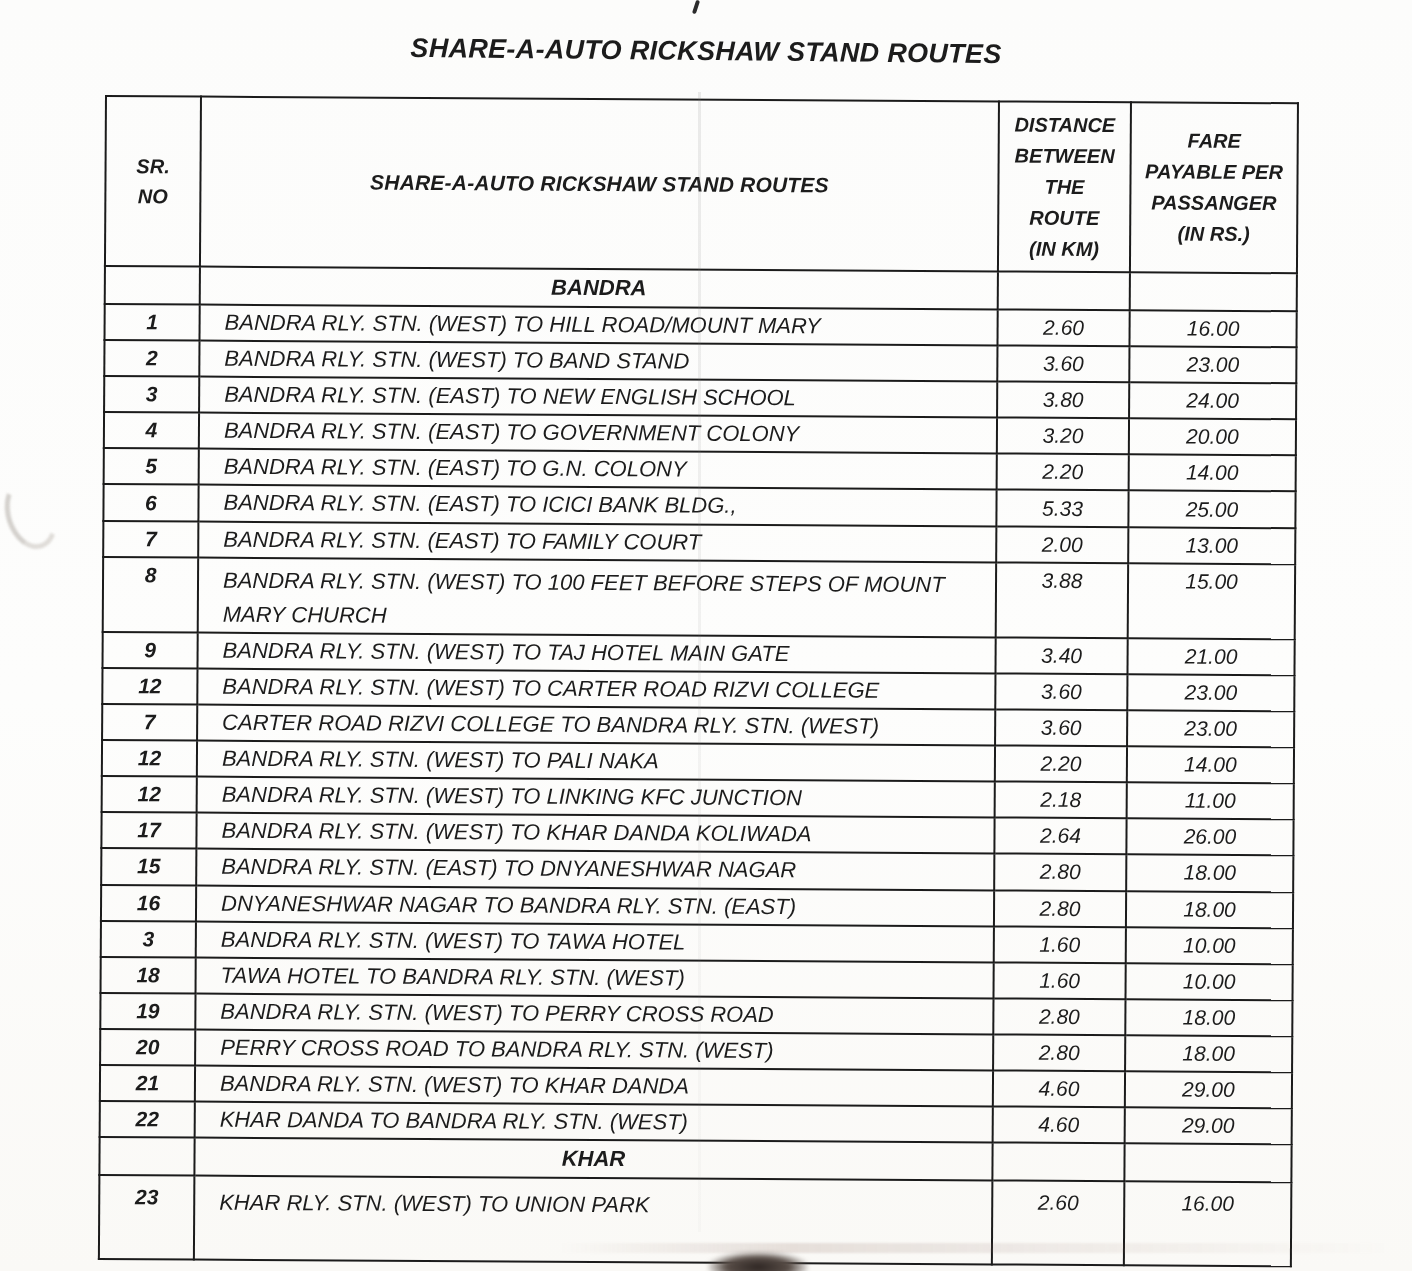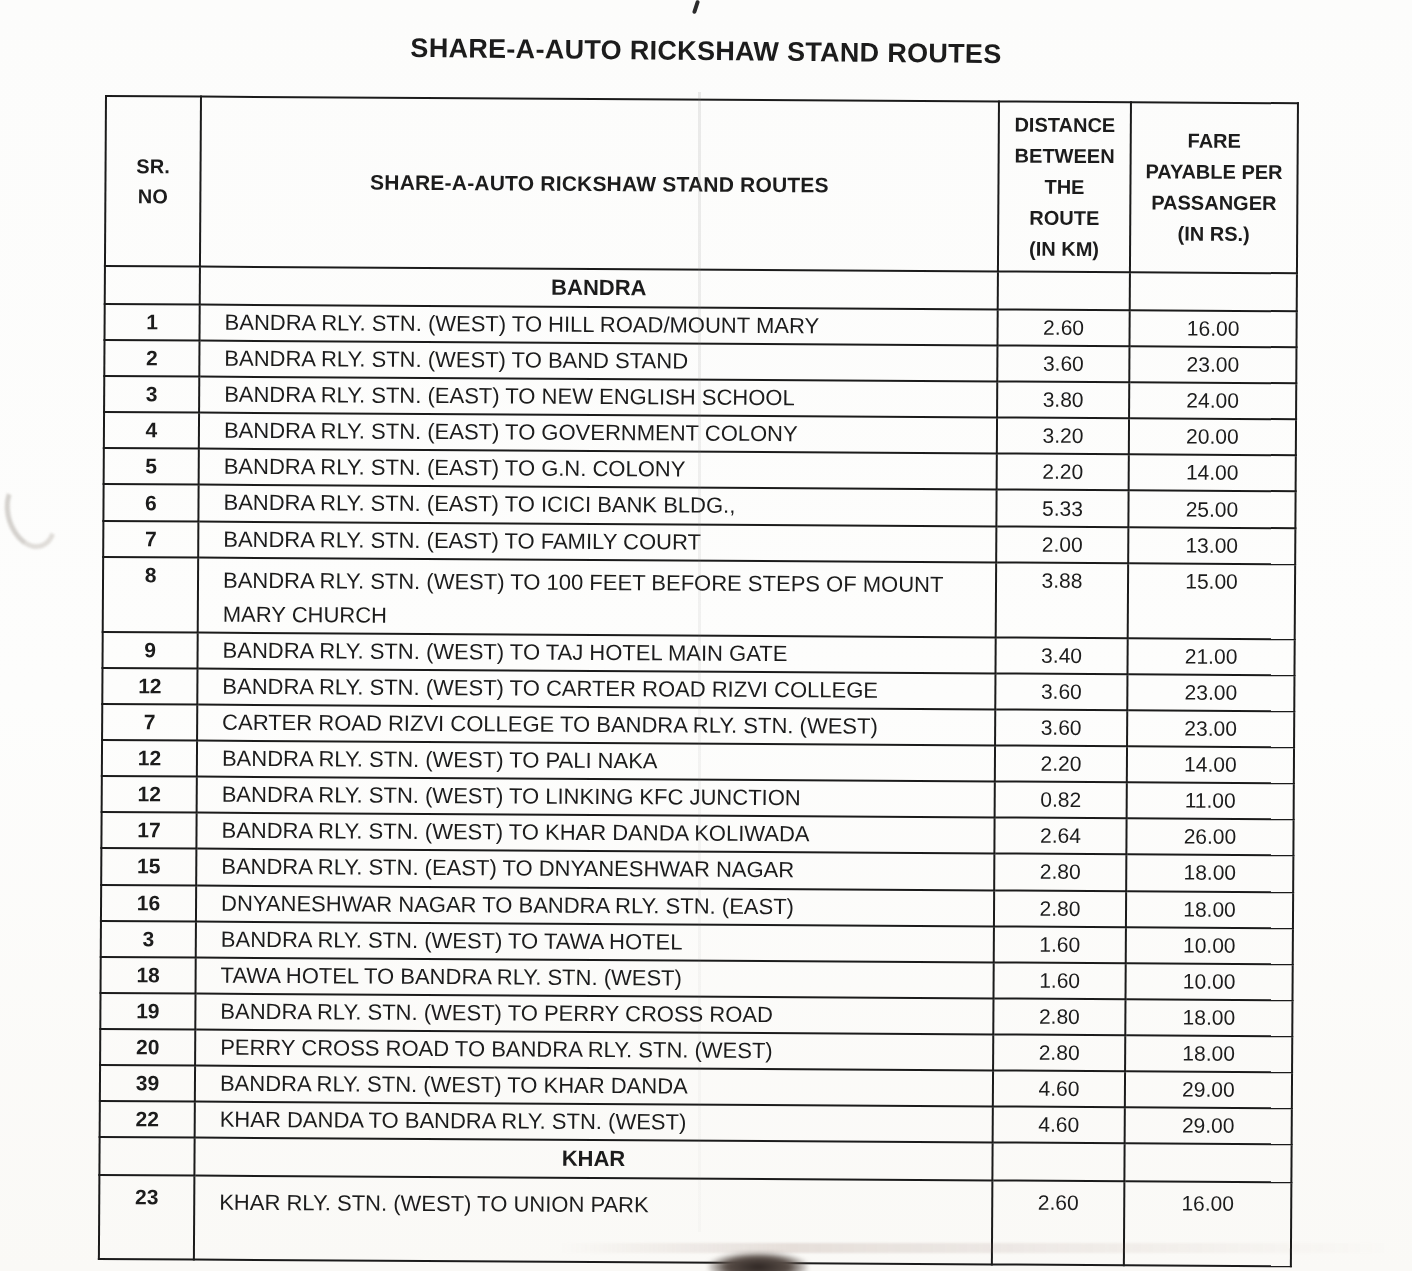--- a/index.html
+++ b/index.html
@@ -4,21 +4,21 @@
 <style>
   :root { --ink:#1c1c1c; --paper:#fdfdfc; }
   * { box-sizing: border-box; }
   html,body { margin:0; padding:0; }
   body {
     width:1412px; height:1271px; overflow:hidden; position:relative;
     background: linear-gradient(180deg,#fcfcfb 0%, #fdfdfc 55%, #faf9f6 100%);
     font-family:"Liberation Sans", sans-serif;
     color: var(--ink);
   }
-  .page { position:absolute; inset:0; }
+  .page { position:absolute; inset:0;font-style:italic; }
 
   .title {
     position:absolute; top:36px; left:0; width:100%;
     text-align:center; font-weight:bold; font-size:27px; letter-spacing:.3px;
     transform:rotate(0.6deg);
     white-space:nowrap;
   }
 
   .table-wrap {
     position:absolute; top:95px; left:105px;
@@ -190,21 +190,21 @@
           </tr>
           <tr>
             <td class="sr-cell">12</td>
             <td class="route-cell">BANDRA RLY. STN. (WEST) TO PALI NAKA</td>
             <td class="num-cell">2.20</td>
             <td class="num-cell">14.00</td>
           </tr>
           <tr>
             <td class="sr-cell">12</td>
             <td class="route-cell">BANDRA RLY. STN. (WEST) TO LINKING KFC JUNCTION</td>
-            <td class="num-cell">0.82</td>
+            <td class="num-cell">2.18</td>
             <td class="num-cell">11.00</td>
           </tr>
           <tr>
             <td class="sr-cell">17</td>
             <td class="route-cell">BANDRA RLY. STN. (WEST) TO KHAR DANDA KOLIWADA</td>
             <td class="num-cell">2.64</td>
             <td class="num-cell">26.00</td>
           </tr>
           <tr>
             <td class="sr-cell">15</td>
@@ -236,21 +236,21 @@
             <td class="num-cell">2.80</td>
             <td class="num-cell">18.00</td>
           </tr>
           <tr>
             <td class="sr-cell">20</td>
             <td class="route-cell">PERRY CROSS ROAD TO BANDRA RLY. STN. (WEST)</td>
             <td class="num-cell">2.80</td>
             <td class="num-cell">18.00</td>
           </tr>
           <tr>
-            <td class="sr-cell">39</td>
+            <td class="sr-cell">21</td>
             <td class="route-cell">BANDRA RLY. STN. (WEST) TO KHAR DANDA</td>
             <td class="num-cell">4.60</td>
             <td class="num-cell">29.00</td>
           </tr>
           <tr>
             <td class="sr-cell">22</td>
             <td class="route-cell">KHAR DANDA TO BANDRA RLY. STN. (WEST)</td>
             <td class="num-cell">4.60</td>
             <td class="num-cell">29.00</td>
           </tr>

